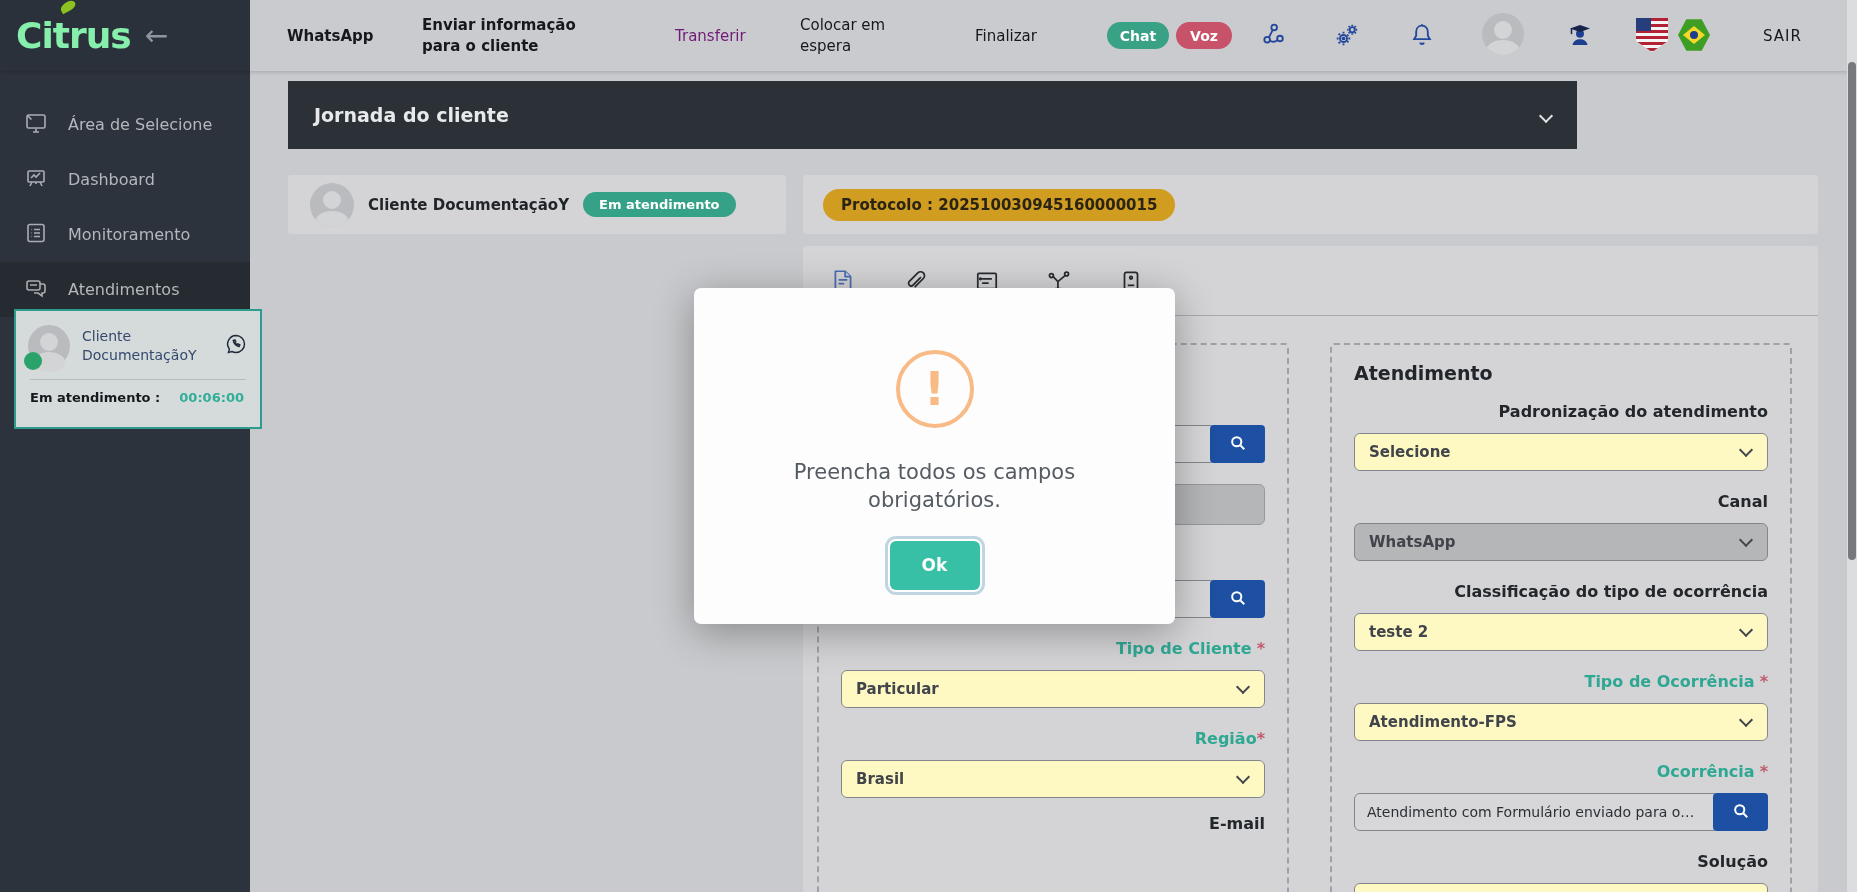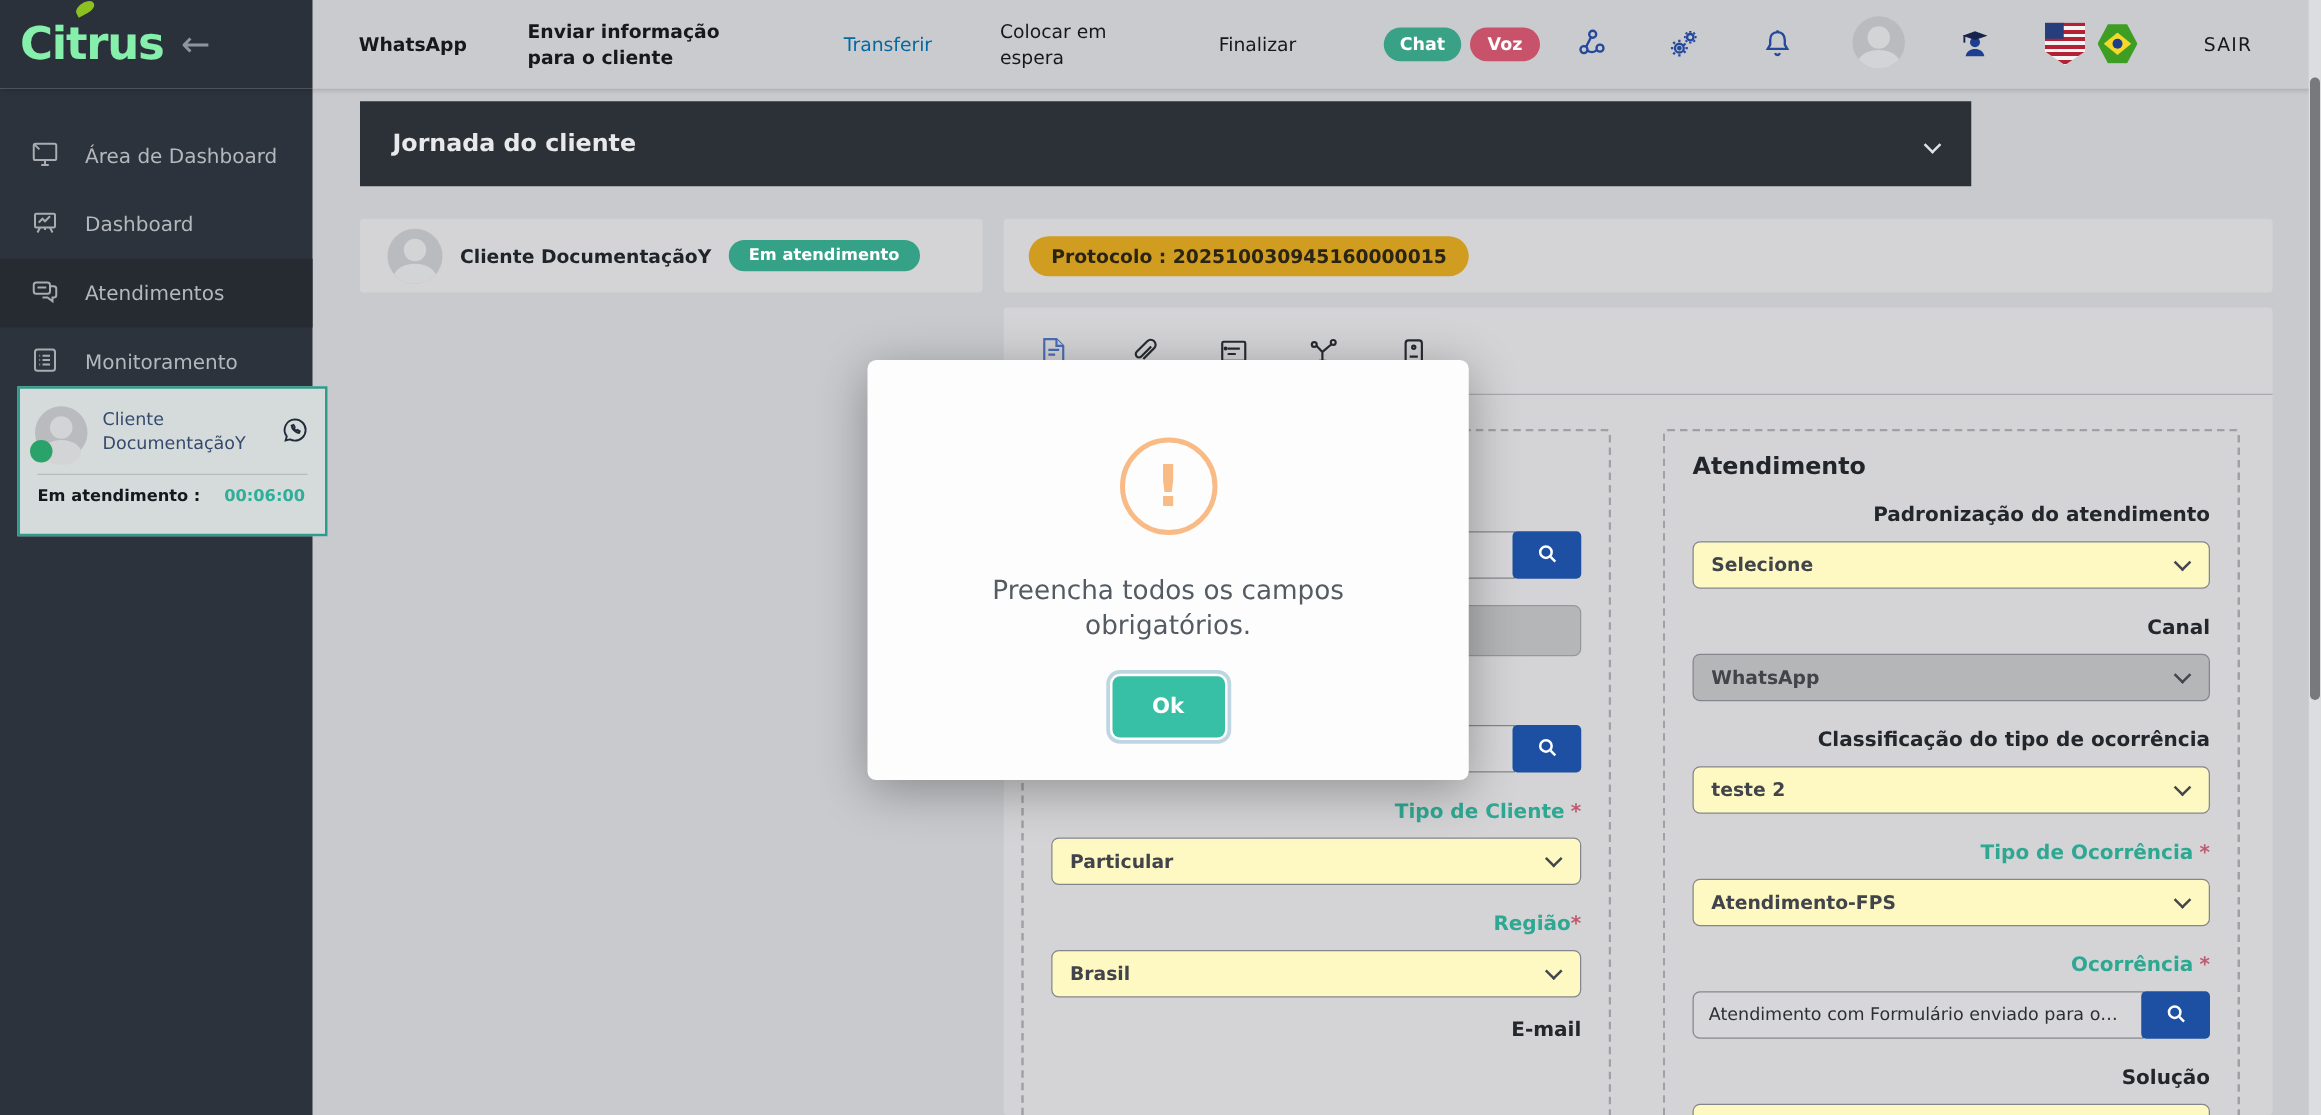--- a/index.html
+++ b/index.html
@@ -90,21 +90,21 @@
   .vthumb { position:absolute; right:1px; top:62px; width:8px; height:498px; background:#77797d; border-radius:4px; cursor:pointer; }
 </style>
 </head>
 <body>
 
 <div class="screen">
 
   <div class="navbar">
     <div class="nav-item" style="left:287px; font-weight:600;">WhatsApp</div>
     <div class="nav-item nav-two-line" style="left:422px; width:182px;font-weight:bold;">Enviar informação para o cliente</div>
-    <div class="nav-item" style="left:675px; color:#0369a1;">Transferir</div>
+    <div class="nav-item" style="left:675px; color:#701a75;">Transferir</div>
     <div class="nav-item nav-two-line" style="left:800px; width:100px;">Colocar em espera</div>
     <div class="nav-item" style="left:975px;">Finalizar</div>
     <div class="pill" style="left:1107px; width:62px; background:#39a185;">Chat</div>
     <div class="pill" style="left:1176px; width:56px; background:#c75269;">Voz</div>
 
     <div class="icon-btn" style="left:1256px;">
       <svg width="28" height="28" viewBox="0 0 24 24" fill="none" stroke="#24489c" stroke-width="1.6">
         <circle cx="7" cy="16" r="2.4"></circle>
           <circle cx="13" cy="5.5" r="2.4"></circle>
           <circle cx="18" cy="15" r="2.4"></circle>
@@ -157,48 +157,48 @@
 
   <div class="sidebar">
     <div style="height:26px;"></div>
     <div class="side-item">
       <span>
         <svg width="24" height="24" viewBox="0 0 24 24" fill="none" stroke="#a9adb2" stroke-width="1.6">
           <rect x="3" y="4" width="18" height="13" rx="1.5"></rect>
             <path d="M9 21h6M12 17.5V21M3.5 4.5l4 4"></path>
         </svg>
       </span>
-      <span>Área de Dashboard</span>
+      <span>Área de Selecione</span>
     </div>
     <div class="side-item">
       <span>
         <svg width="24" height="24" viewBox="0 0 24 24" fill="none" stroke="#a9adb2" stroke-width="1.6">
           <rect x="4" y="5" width="16" height="11" rx="1"></rect>
             <path d="M7 12l3-3 2 2 4-4M8 16l-2 4M16 16l2 4M12 16v2"></path>
         </svg>
       </span>
       <span>Dashboard</span>
     </div>
+    <div class="side-item">
+      <span>
+        <svg width="24" height="24" viewBox="0 0 24 24" fill="none" stroke="#a9adb2" stroke-width="1.6">
+          <rect x="4" y="3.5" width="16" height="17" rx="2"></rect>
+          <path d="M10 8.5h6M10 12h6M10 15.5h6M7.5 8.5h.6M7.5 12h.6M7.5 15.5h.6"></path>
+        </svg>
+      </span>
+      <span>Monitoramento</span>
+    </div>
     <div class="side-item active">
       <span>
         <svg width="24" height="24" viewBox="0 0 24 24" fill="none" stroke="#a9adb2" stroke-width="1.6">
           <rect x="3" y="5" width="13" height="9" rx="2"></rect>
           <path d="M6 9h7M16 8h3a2 2 0 0 1 2 2v5a2 2 0 0 1-2 2h-1v3l-4-3h-4"></path>
         </svg>
       </span>
       <span>Atendimentos</span>
-    </div>
-    <div class="side-item">
-      <span>
-        <svg width="24" height="24" viewBox="0 0 24 24" fill="none" stroke="#a9adb2" stroke-width="1.6">
-          <rect x="4" y="3.5" width="16" height="17" rx="2"></rect>
-          <path d="M10 8.5h6M10 12h6M10 15.5h6M7.5 8.5h.6M7.5 12h.6M7.5 15.5h.6"></path>
-        </svg>
-      </span>
-      <span>Monitoramento</span>
     </div>
 
     <div class="client-card">
       <div class="cc-row">
         <div class="cc-avatar">
           <div class="head"></div>
             <div class="body"></div>
           <div class="cc-dot"></div>
         </div>
         <div class="cc-name">Cliente DocumentaçãoY</div>

